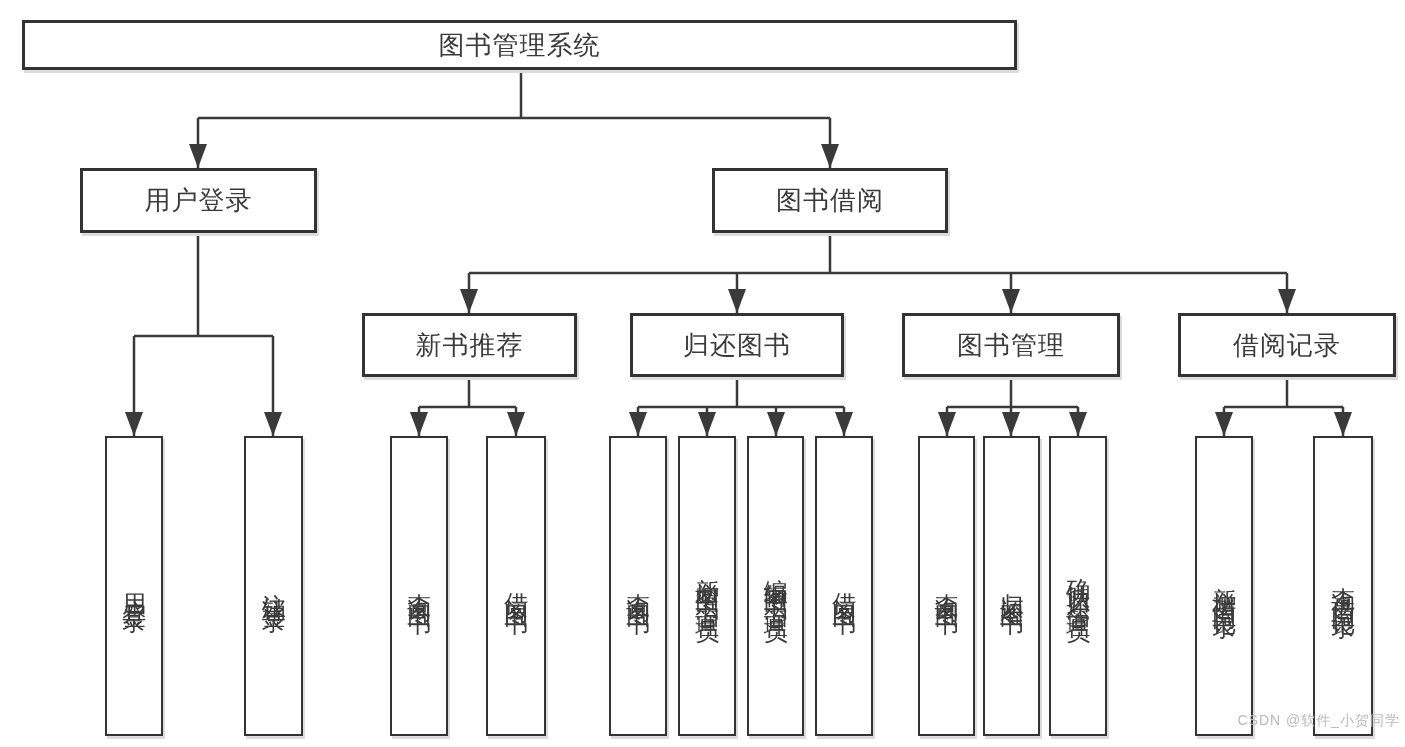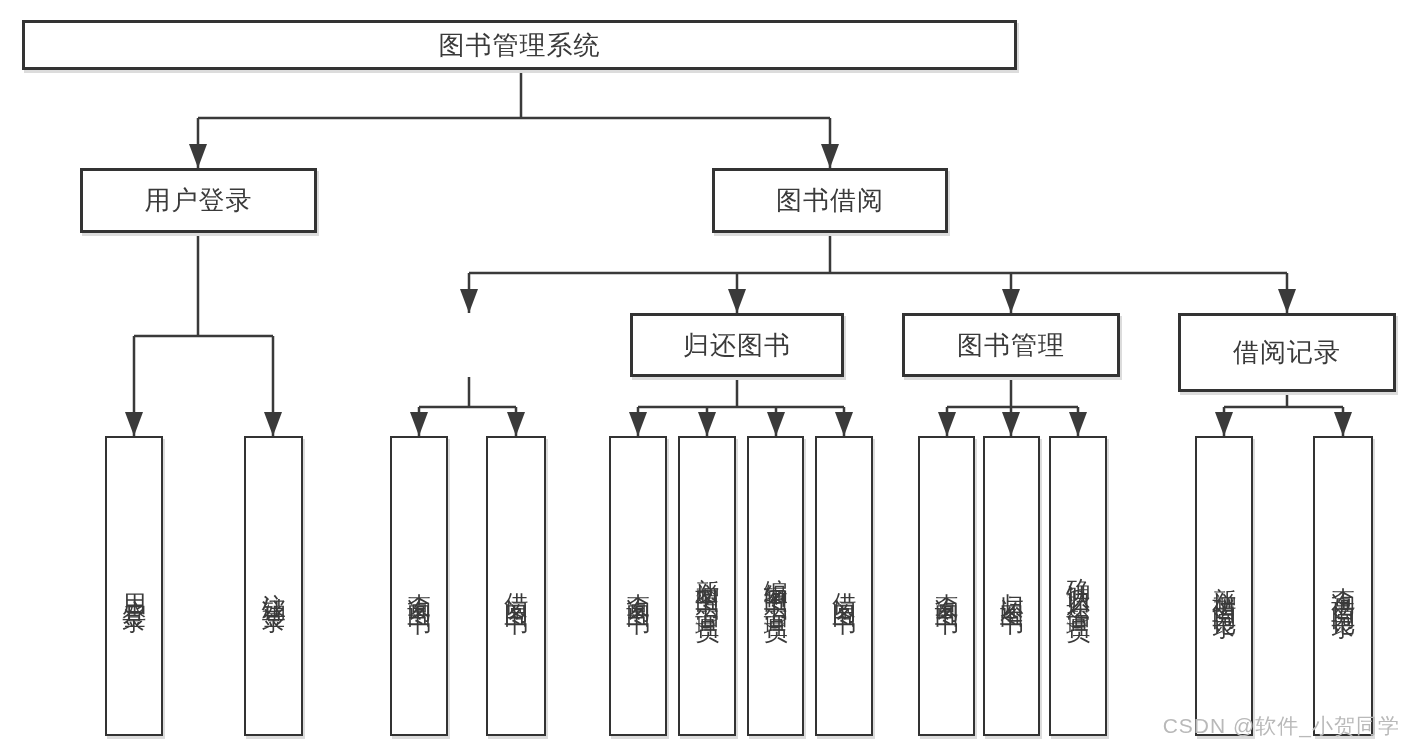--- a/index.html
+++ b/index.html
@@ -43,21 +43,21 @@
     writing-mode:vertical-rl;
     font-size:24px;
     letter-spacing:6px;
     line-height:1.1;
     color:#3a3a3a;
     white-space:nowrap;
   }
   .watermark{
     position:absolute;
     right:5px;top:712px;
-    font-size:21px;
+    font-size:14px;
     color:#b9b9b9;
     letter-spacing:1px;
     z-index:3;
     white-space:nowrap;
   }
 </style>
 </head>
 <body>
 
 <div class="canvas">
@@ -106,27 +106,30 @@
     <span>图书管理系统</span>
   </div>
 
   <div class="hbox" style="left:80px;top:168px;width:237px;height:65px">
     <span>用户登录</span>
   </div>
   <div class="hbox" style="left:712px;top:168px;width:236px;height:65px">
     <span>图书借阅</span>
   </div>
 
+  <div class="hbox" style="left:362px;top:313px;width:215px;height:64px">
+    <span>新书推荐</span>
+  </div>
   <div class="hbox" style="left:630px;top:313px;width:214px;height:64px">
     <span>归还图书</span>
   </div>
   <div class="hbox" style="left:902px;top:313px;width:218px;height:64px">
     <span>图书管理</span>
   </div>
-  <div class="hbox" style="left:1178px;top:313px;width:218px;height:79px">
+  <div class="hbox" style="left:1178px;top:313px;width:218px;height:64px">
     <span>借阅记录</span>
   </div>
 
   <div class="vbox" style="left:105px;width:58px">
     <span>用户登录</span>
   </div>
   <div class="vbox" style="left:244px;width:59px">
     <span>注销登录</span>
   </div>
 

